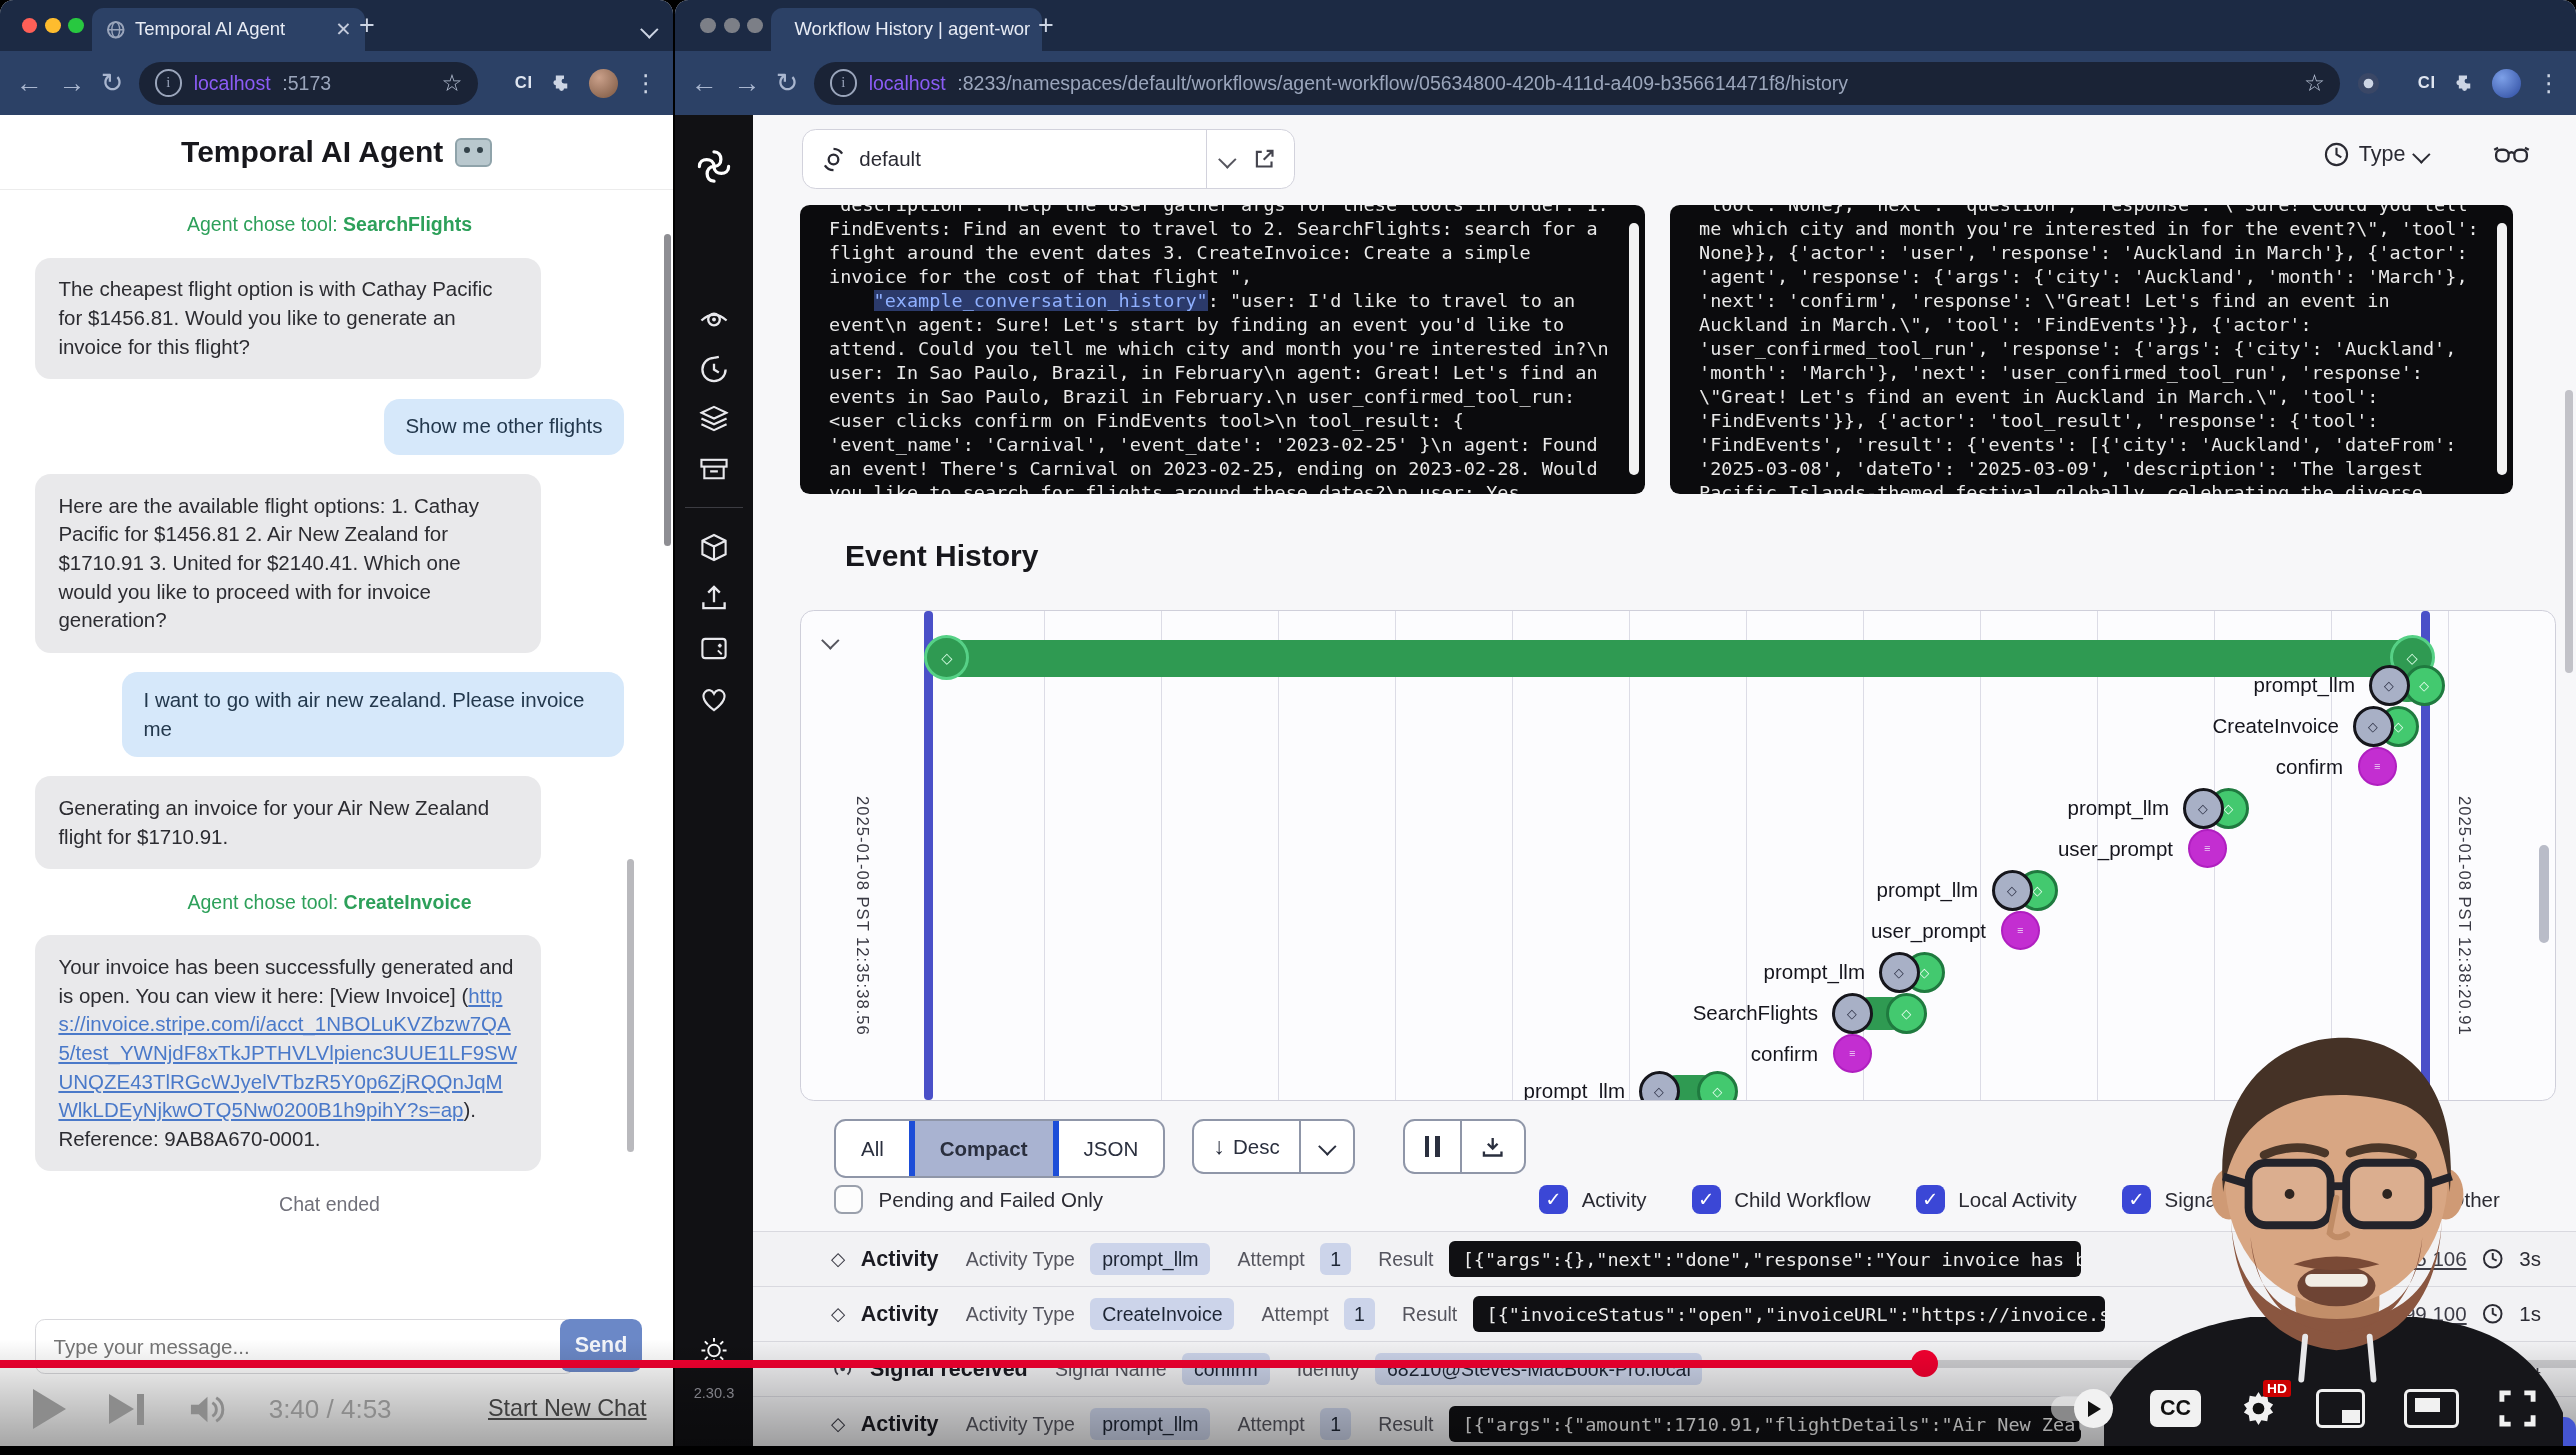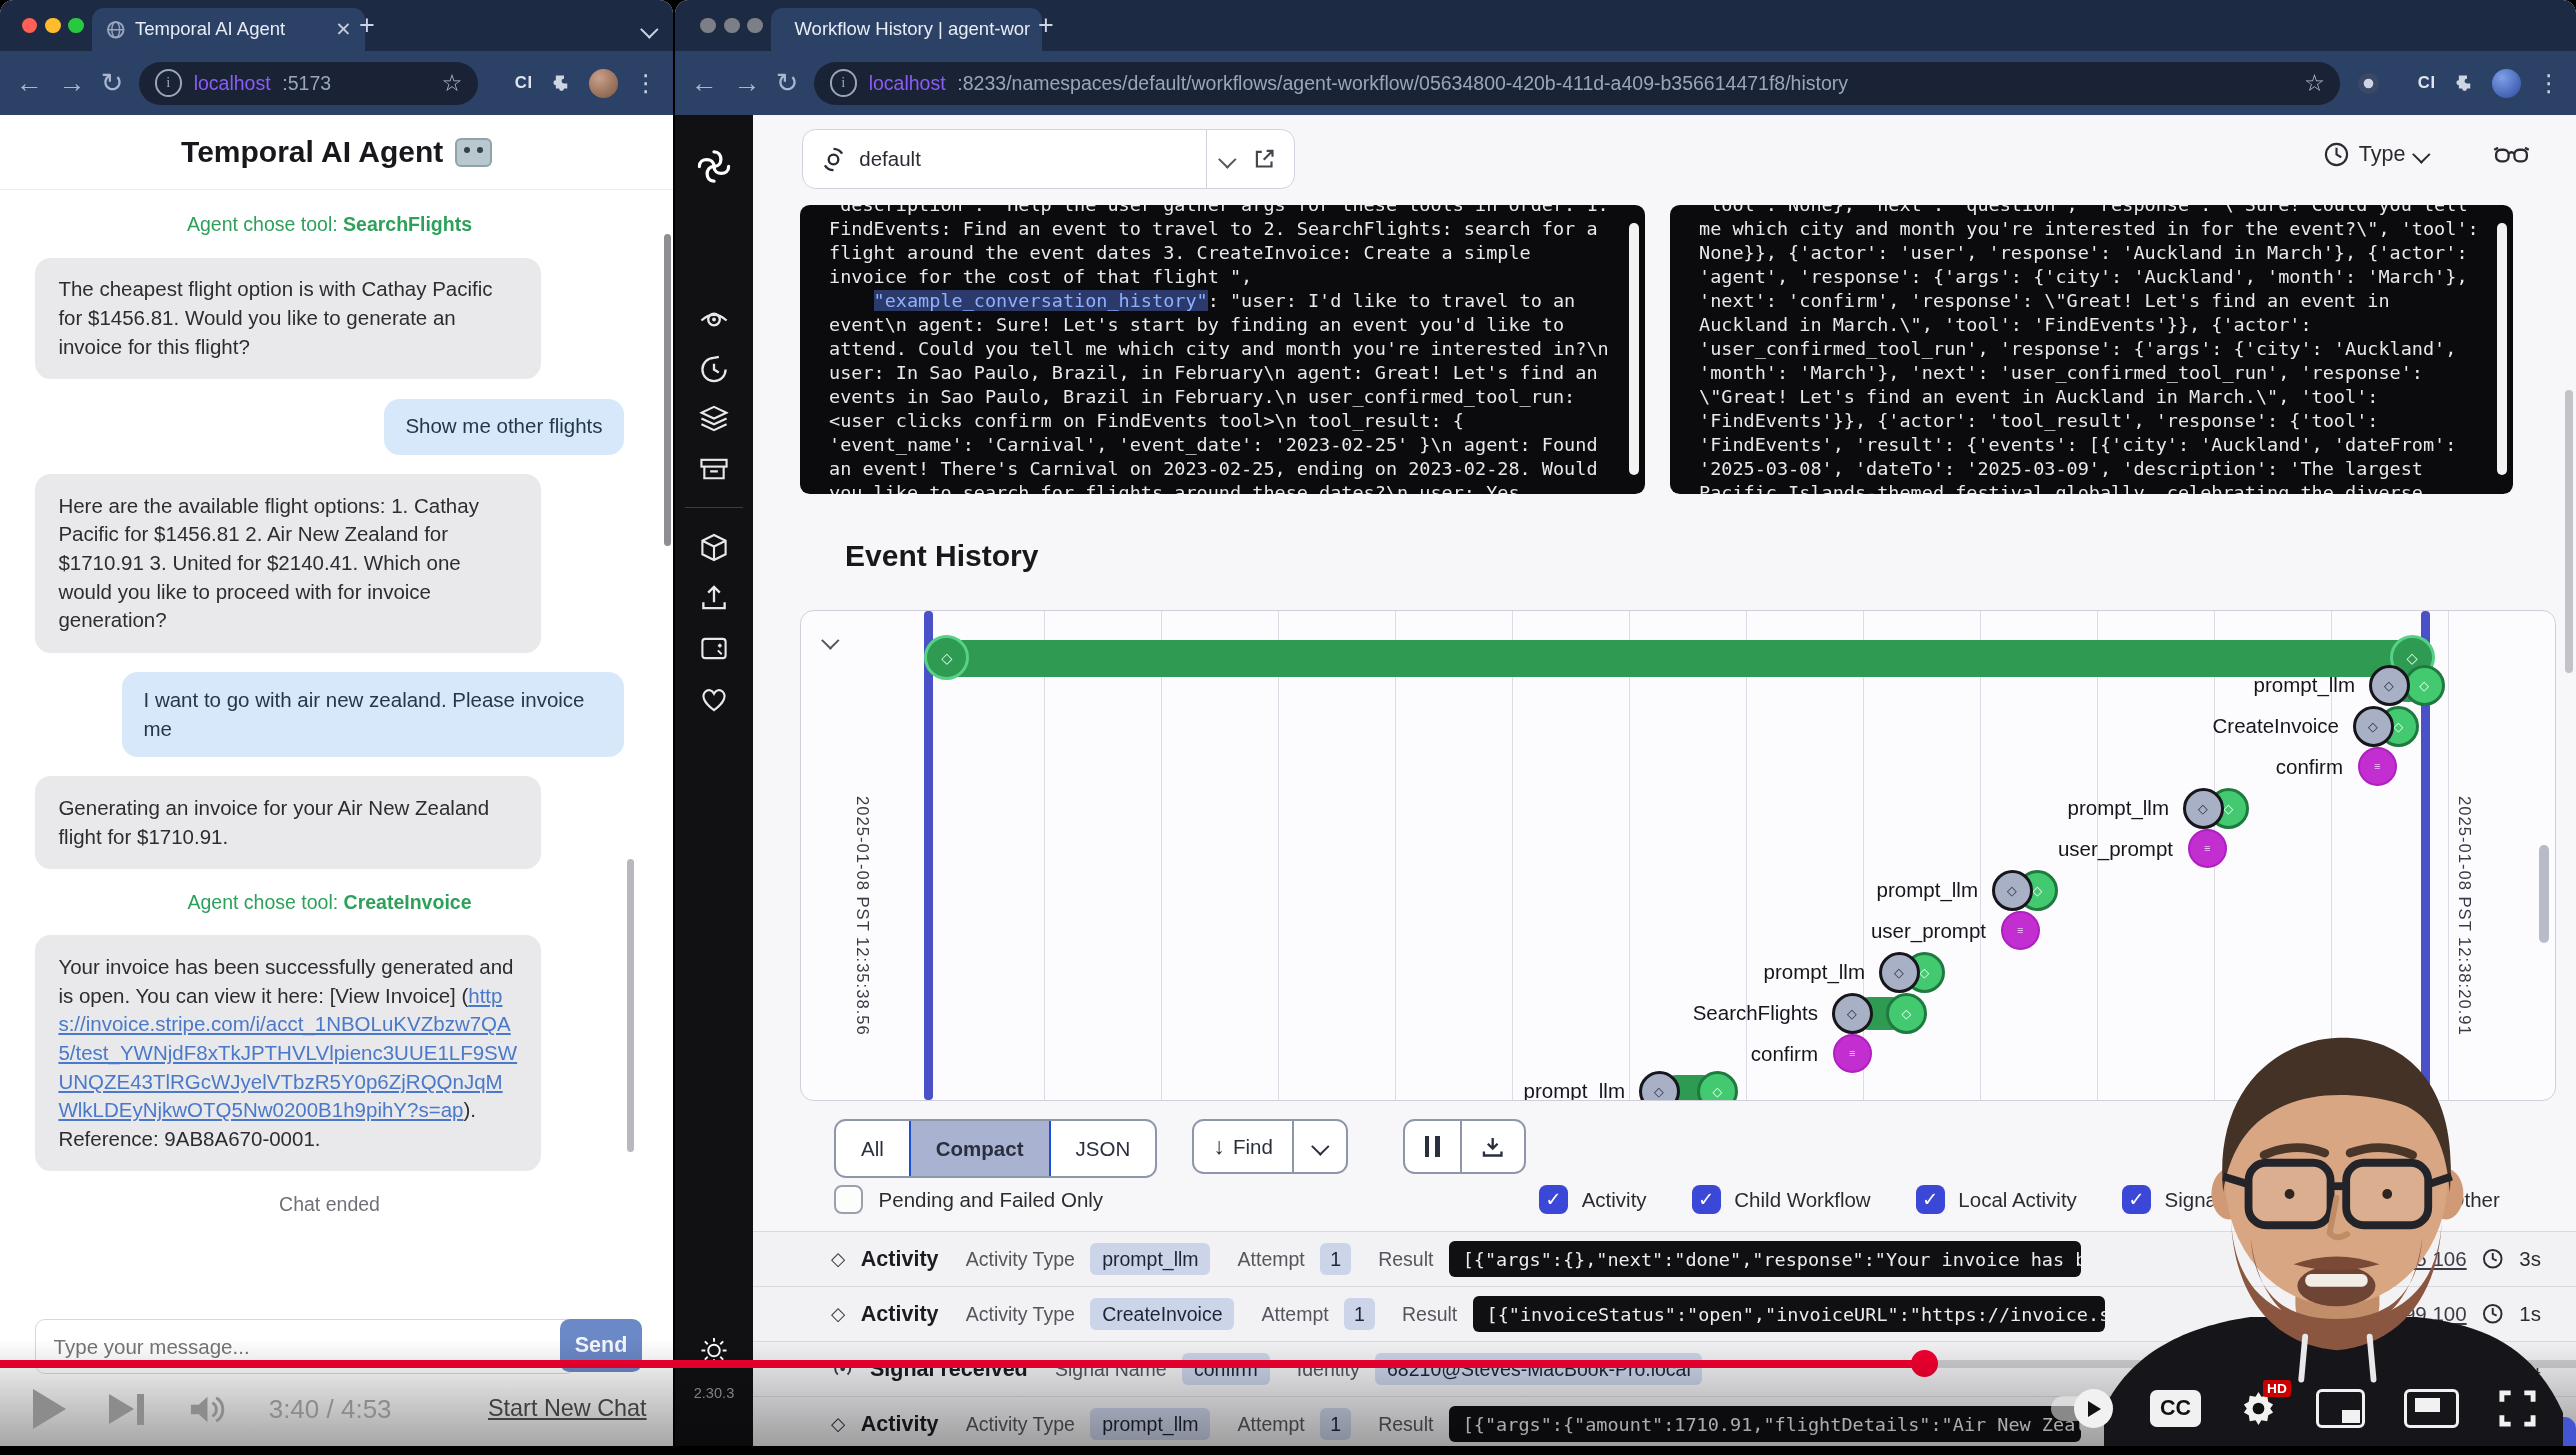--- a/index.html
+++ b/index.html
@@ -89,21 +89,21 @@
   .mlabel{position:absolute;right:35px;top:-12.7px;white-space:nowrap;font-size:20.5px;color:#15151d;}
   .mbar{position:absolute;left:0;top:-16.6px;height:33px;background:#2f9a52;border-radius:16.6px;}
   .mc{position:absolute;top:-21.5px;width:35px;height:35px;border-radius:50%;display:flex;align-items:center;justify-content:center;font-size:12.7px;}
   .mc.gray{left:-21.5px;background:#a8b0c6;border:3.9px solid #16161c;color:#2b2f44;z-index:2;}
   .mc.green{background:#43c96f;border:3.9px solid #1f7a3f;color:#eafff2;z-index:1;}
   .mc.sig{left:-20.5px;background:#c32ed1;border:2.9px solid #b01fc0;color:#e9c2f2;font-size:10.7px;}
   .tlscroll{position:absolute;right:5.9px;top:234px;width:9.8px;height:98px;background:#b9bcc8;border-radius:4.9px;}
 
   
   .segwrap{position:absolute;left:159px;top:1119px;height:55px;display:flex;border:2px solid #8f96a8;border-radius:11.7px;overflow:hidden;background:#fff;}
-  .segbtn{display:flex;align-items:center;justify-content:center;padding:0 25px;font-size:20.5px;color:#2a2f3e;border-right:2px solid #1d4ed8;}
+  .segbtn{display:flex;align-items:center;justify-content:center;padding:0 25px;font-size:20.5px;color:#2a2f3e;border-right:6px solid #1d4ed8;}
   .segbtn:last-child{border-right:none;}
   .segbtn.sel{background:#a9b3d1;font-weight:bold;}
   .splitbtn{position:absolute;top:1119px;height:55px;display:flex;border:2px solid #8f96a8;border-radius:11.7px;overflow:hidden;background:#fff;box-sizing:border-box;}
   .splitseg{display:flex;align-items:center;justify-content:center;padding:0 19.5px;font-size:20.5px;color:#2a2f3e;border-right:2px solid #8f96a8;gap:7.8px;}
   .splitseg:last-child{border-right:none;}
   .pausebars{display:flex;gap:5.9px;}
   .pausebars i{width:4.9px;height:21.5px;background:#2a2f3e;}
   .cbrow{position:absolute;top:1185px;display:flex;align-items:center;gap:15.6px;font-size:20.5px;color:#2b2b33;}
   .cb{width:29px;height:29px;border-radius:7.8px;box-sizing:border-box;flex:none;}
   .cb.off{border:2px solid #9aa0ac;background:#fdfdfd;}
@@ -466,21 +466,21 @@
     </div>
 
     <div class="segwrap">
       <span class="segbtn">All</span>
       <span class="segbtn sel">Compact</span>
       <span class="segbtn">JSON</span>
     </div>
     <div class="splitbtn" style="left:517px">
       <span class="splitseg">
           <span style="font-size:23.4px">↓</span>
-          <span>Find</span>
+          <span>Desc</span>
         </span>
       <span class="splitseg">
           <i class="chev" style="border-color:#2a2f3e"></i>
         </span>
     </div>
     <div class="splitbtn" style="left:728px">
       <span class="splitseg">
           <span class="pausebars">
             <i></i>
             <i></i>

